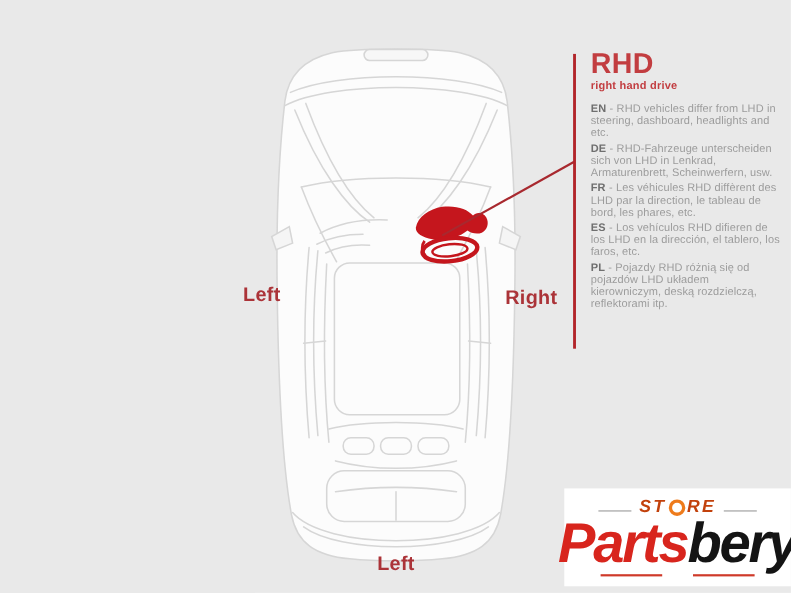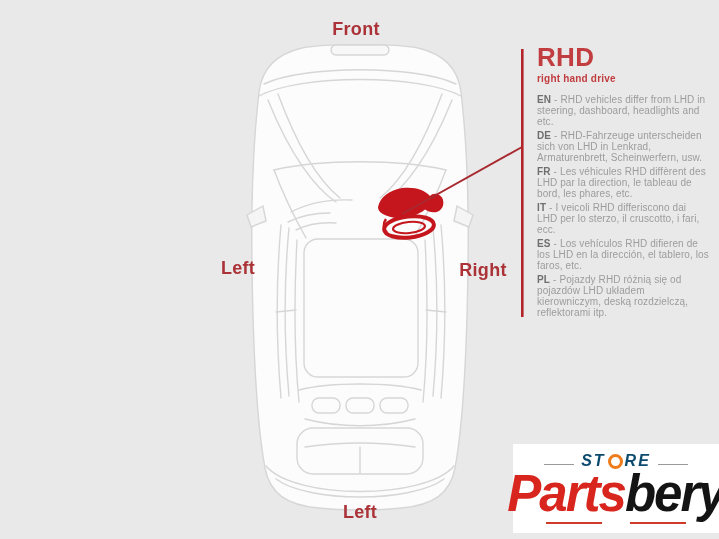--- a/index.html
+++ b/index.html
@@ -39,21 +39,21 @@
 
   .logo {
     position:absolute; left:513px; top:444px; width:206px; height:89px;
     background:#ffffff;
     display:flex; flex-direction:column; align-items:center; justify-content:center;
   }
   .store-row { display:flex; align-items:center; }
   .store-line { width:30px; height:1px; background:#9a9a9a; margin:6px 7px 0 7px; }
   .store-text {
     font-size:16px; font-weight:800; font-style:italic; letter-spacing:2px;
-    color:#0c4a6e; display:flex; align-items:center; line-height:1;
+    color:#c2410c; display:flex; align-items:center; line-height:1;
   }
   .store-o {
     width:9px; height:9px; border:3px solid #ee7b1c; border-radius:50%;
     display:inline-block; margin:0 2px;
   }
   .brand {
     font-size:51px; font-weight:800; font-style:italic; letter-spacing:-2px;
     line-height:0.95; margin-top:1px; white-space:nowrap;
   }
   .brand-red { color:#d8251d; }
@@ -111,33 +111,31 @@
         <ellipse cx="409" cy="227" rx="25" ry="10.5" stroke-width="4" transform="rotate(-6 409 227)"></ellipse>
         <ellipse cx="409" cy="227.5" rx="16" ry="5.5" stroke-width="2.2" transform="rotate(-6 409 227.5)"></ellipse>
         <path d="M386,219 C383,223 383,229 387,233" stroke-width="2.5"></path>
       </g>
     </g>
 
     <line x1="402" y1="214" x2="522" y2="147" stroke="#a8292f" stroke-width="2"></line>
     <rect x="521" y="49" width="2.6" height="268" fill="#b2252a"></rect>
   </svg>
 
-  <div class="dir-label dir-front">Front</div>
   <div class="dir-label dir-left">Left</div>
   <div class="dir-label dir-right">Right</div>
   <div class="dir-label dir-rear">Left</div>
 
   <div class="callout">
     <div class="callout-title">RHD</div>
     <div class="callout-subtitle">right hand drive</div>
 
     <p class="entry"><b>EN</b><span class="sep">-</span><span>RHD vehicles differ from LHD in steering, dashboard, headlights and etc.</span></p>
     <p class="entry"><b>DE</b><span class="sep">-</span><span>RHD-Fahrzeuge unterscheiden sich von LHD in Lenkrad, Armaturenbrett, Scheinwerfern, usw.</span></p>
     <p class="entry"><b>FR</b><span class="sep">-</span><span>Les véhicules RHD diffèrent des LHD par la direction, le tableau de bord, les phares, etc.</span></p>
-    <p class="entry"><b>IT</b><span class="sep">-</span><span>I veicoli RHD differiscono dai LHD per lo sterzo, il cruscotto, i fari, ecc.</span></p>
     <p class="entry"><b>ES</b><span class="sep">-</span><span>Los vehículos RHD difieren de los LHD en la dirección, el tablero, los faros, etc.</span></p>
     <p class="entry"><b>PL</b><span class="sep">-</span><span>Pojazdy RHD różnią się od pojazdów LHD układem kierowniczym, deską rozdzielczą, reflektorami itp.</span></p>
   </div>
 
   <div class="logo">
     <div class="store-row">
       <span class="store-line"></span>
       <span class="store-text">
           <span>ST</span>
           <span class="store-o"></span>

